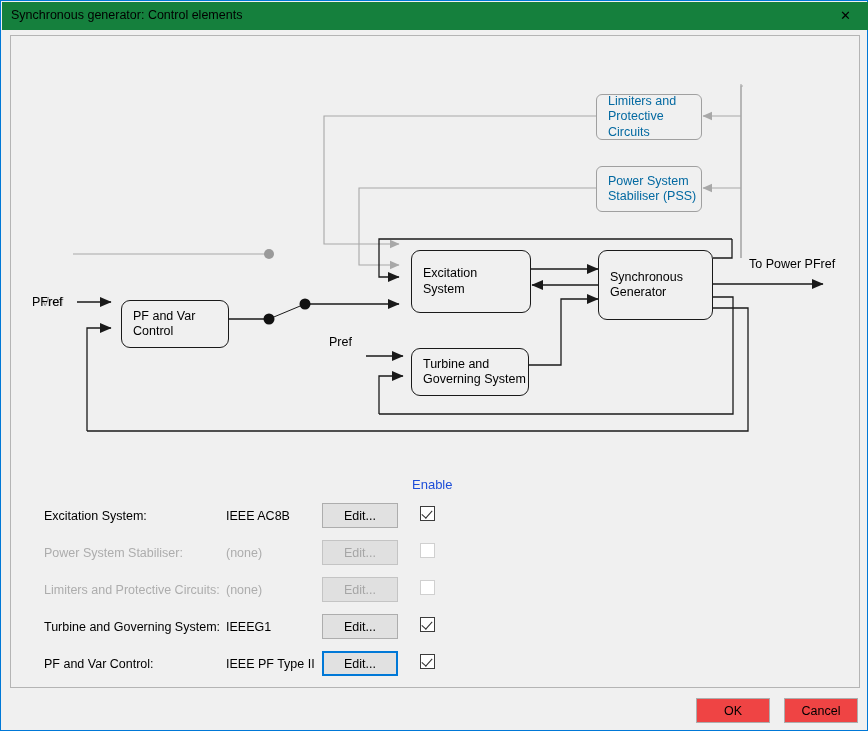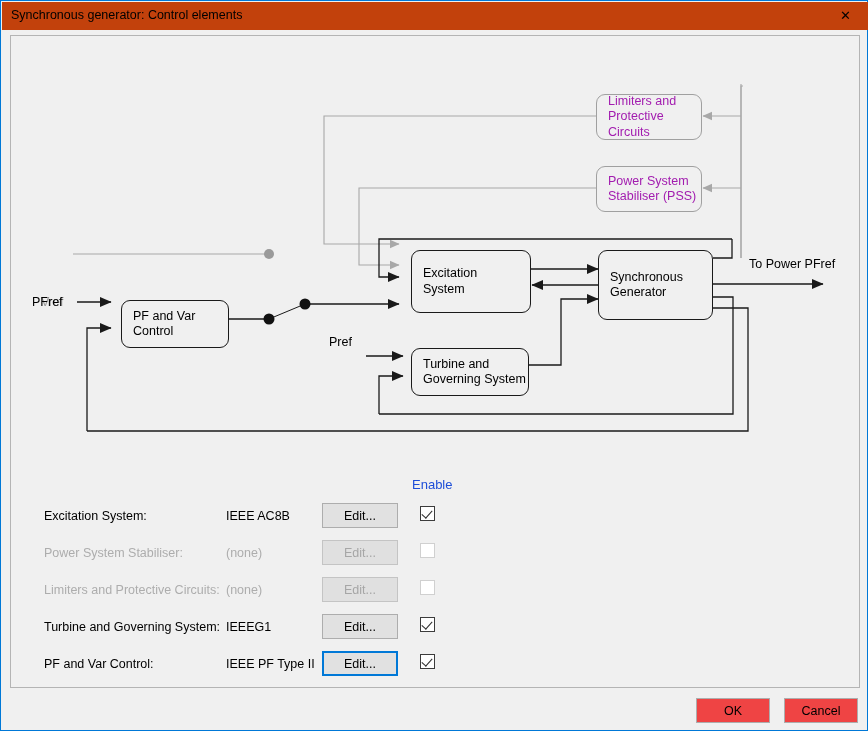--- a/index.html
+++ b/index.html
@@ -14,21 +14,21 @@
   .window {
     position: absolute; left: 0; top: 0;
     width: 868px; height: 731px;
     box-sizing: border-box;
     border: 1px solid #0078d7;
     background: #f0f0f0;
   }
   .titlebar {
     position: absolute; left: 1px; top: 1px;
     width: 866px; height: 28px;
-    background: #c2410c;
+    background: #15803d;
     box-sizing: border-box;
   }
   .title-text {
     position: absolute; left: 9px; top: 6px;
     font-size: 12.5px; color: #000000;
     white-space: nowrap;
   }
   .close-btn {
     position: absolute; right: 0px; top: 0px;
     width: 45px; height: 27px;
@@ -59,21 +59,22 @@
     background: #f0f0f0;
     display: flex; align-items: center;
     padding-left: 11px;
     font-size: 12.5px;
     line-height: 15.5px;
     color: #000000;
     white-space: pre-line;
   }
   .pbox.disabled {
     border-color: #a0a0a0;
-    color: #a21caf;
+    color: #0369a1;
+    border-radius: 6px;
   }
 
   
   .lbl {
     position: absolute;
     font-size: 12.5px;
     color: #000;
     white-space: nowrap;
   }
   .lbl.dim { color: #9a9a9a; margin-top: 48px; }

